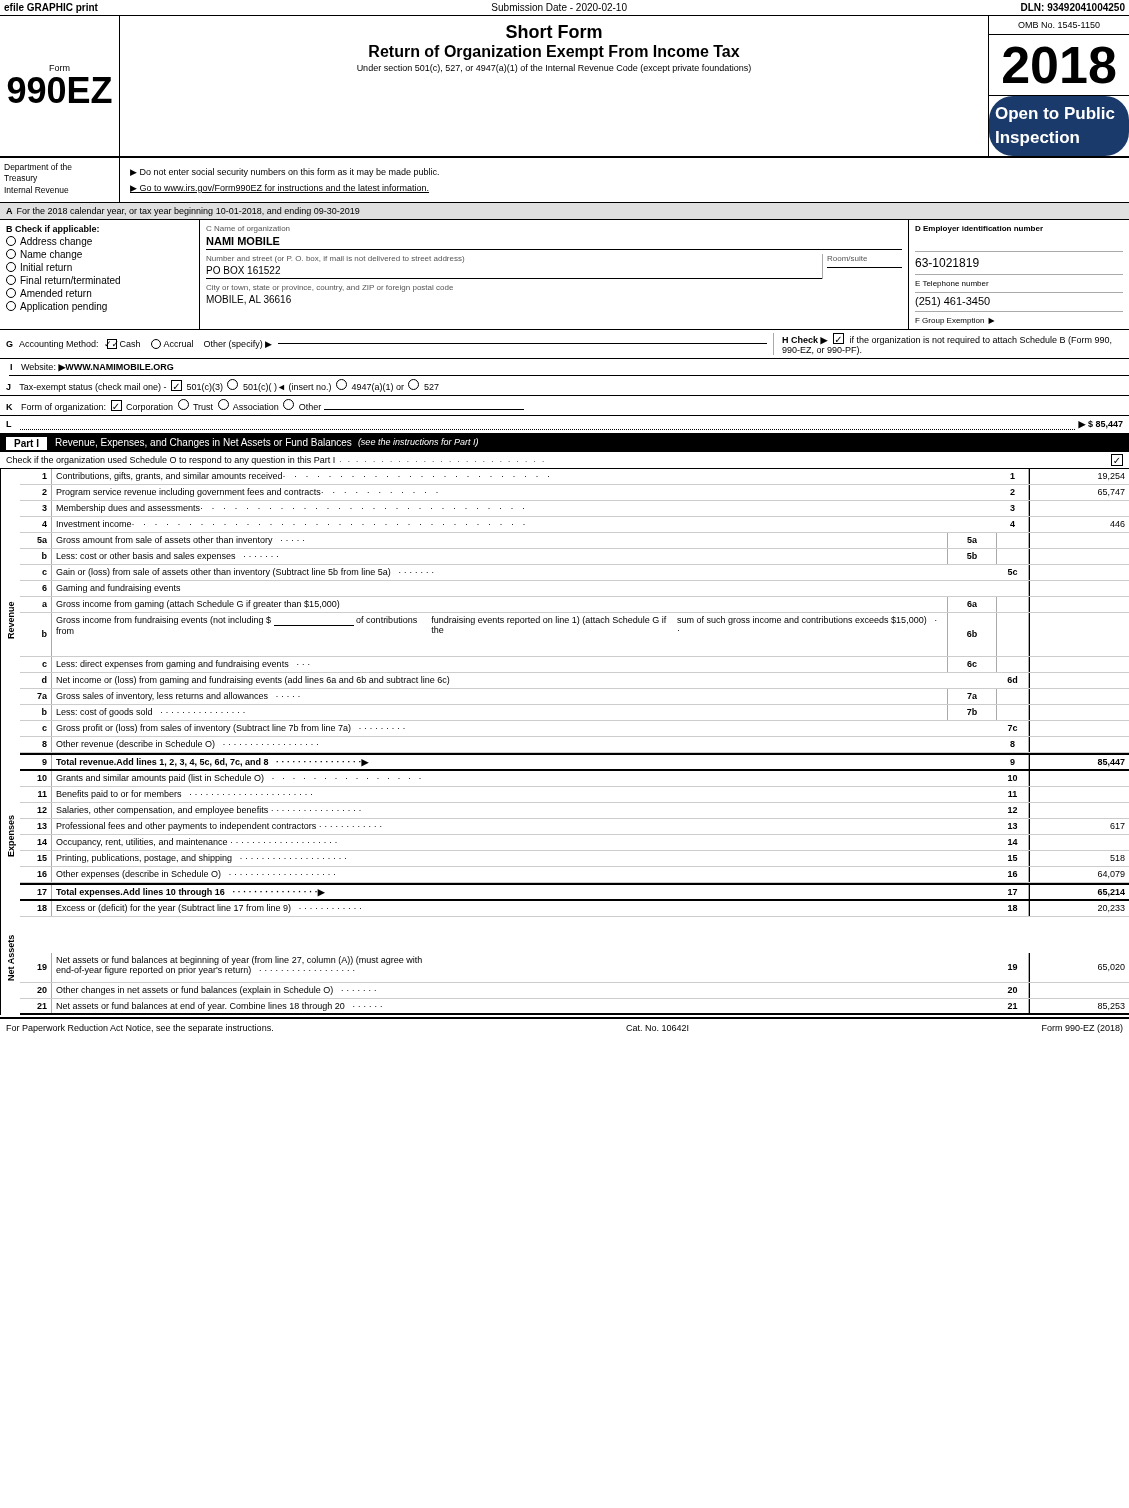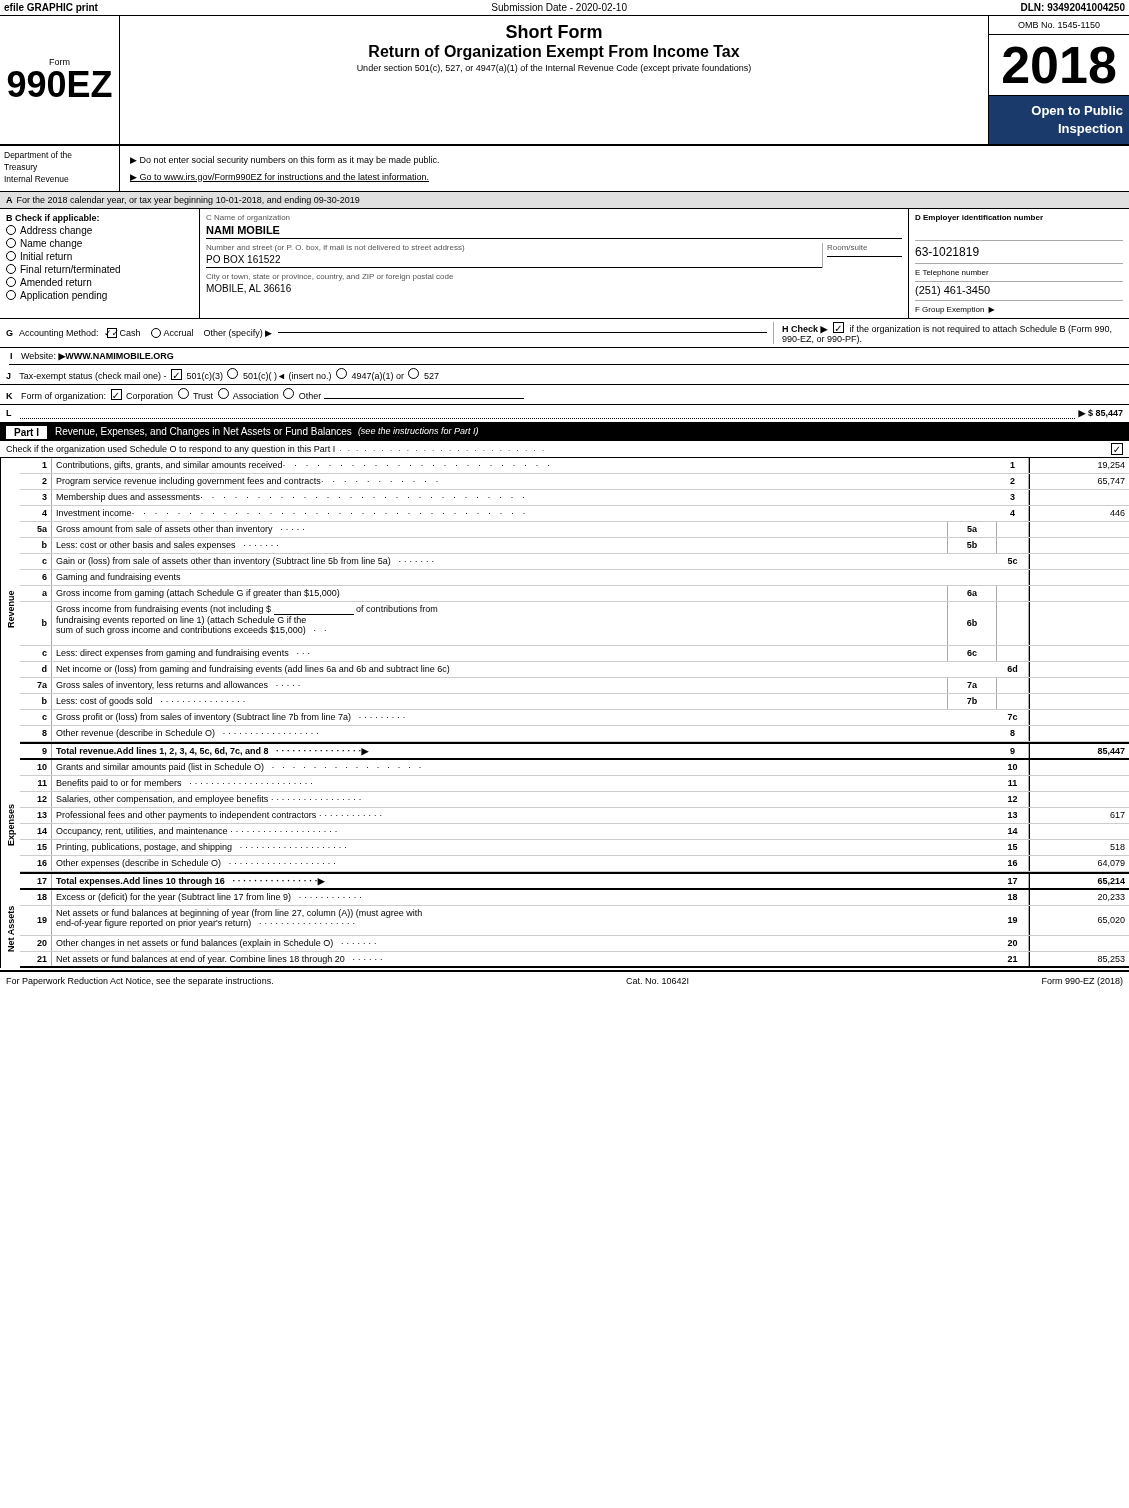--- a/index.html
+++ b/index.html
@@ -204,21 +204,21 @@
       <div class="form-990ez">990EZ</div>
     </div>
     <div class="form-header-center">
       <div class="short-form">Short Form</div>
       <div class="return-title">Return of Organization Exempt From Income Tax</div>
       <div class="subtitle">Under section 501(c), 527, or 4947(a)(1) of the Internal Revenue Code (except private foundations)</div>
     </div>
     <div class="form-header-right">
       <div class="omb-number">OMB No. 1545-1150</div>
       <div class="year-box">2018</div>
-      <div class="open-inspection" style="font-size:13px; line-height:1.4; text-align:right; white-space:pre-line;">Open to Public Inspection</div>
+      <div class="open-inspection" style="font-size:17px; line-height:1.4; text-align:left; white-space:pre-line;border-radius:24px;">Open to Public Inspection</div>
     </div>
   </div>
 
   <div style="display:flex; border-bottom:1px solid #000;">
     <div style="width:120px; border-right:1px solid #000; padding:4px; font-size:8.5px; line-height:1.4;">
       <div>Department of the</div>
       <div>Treasury</div>
       <div>Internal Revenue</div>
     </div>
     <div style="flex:1; padding:6px 10px; font-size:9px; line-height:1.8;">
@@ -425,21 +425,21 @@
       <div class="single-row">
         <div class="rn">a</div>
         <div class="rd">Gross income from gaming (attach Schedule G if greater than $15,000)</div>
         <div class="rl">6a</div>
         <div class="rv-num"></div>
         <div class="rv"></div>
       </div>
 
       <div class="single-row" style="min-height:44px;">
         <div class="rn">b</div>
-        <div class="rd" style="flex-direction:column; align-items:flex-start;">
+        <div class="rd" style="flex-direction:row; align-items:flex-start;">
           <span>Gross income from fundraising events (not including $ <span style="border-bottom:1px solid #000; display:inline-block; min-width:80px;">&nbsp;</span> of contributions from</span>
           <span>fundraising events reported on line 1) (attach Schedule G if the</span>
           <span>sum of such gross income and contributions exceeds $15,000) &nbsp; · &nbsp; ·</span>
         </div>
         <div class="rl">6b</div>
         <div class="rv-num"></div>
         <div class="rv"></div>
       </div>
 
       <div class="single-row">
@@ -562,21 +562,21 @@
     <div style="writing-mode:vertical-lr; transform:rotate(180deg); font-size:9px; font-weight:bold; border-right:1px solid #000; display:flex; align-items:center; justify-content:center; padding:4px 2px; background:white; width:20px;">Net Assets</div>
     <div style="flex:1;">
 
       <div class="single-row">
         <div class="rn">18</div>
         <div class="rd">Excess or (deficit) for the year (Subtract line 17 from line 9) &nbsp; · · · · · · · · · · · ·</div>
         <div class="rv-num">18</div>
         <div class="rv">20,233</div>
       </div>
 
-      <div class="single-row" style="min-height:30px;">
+      <div class="single-row" style="min-height:30px;margin-top:36px;">
         <div class="rn">19</div>
         <div class="rd" style="flex-direction:column; align-items:flex-start;">
           <span>Net assets or fund balances at beginning of year (from line 27, column (A)) (must agree with</span>
           <span>end-of-year figure reported on prior year's return) &nbsp; · · · · · · · · · · · · · · · · · ·</span>
         </div>
         <div class="rv-num">19</div>
         <div class="rv">65,020</div>
       </div>
 
       <div class="single-row">

